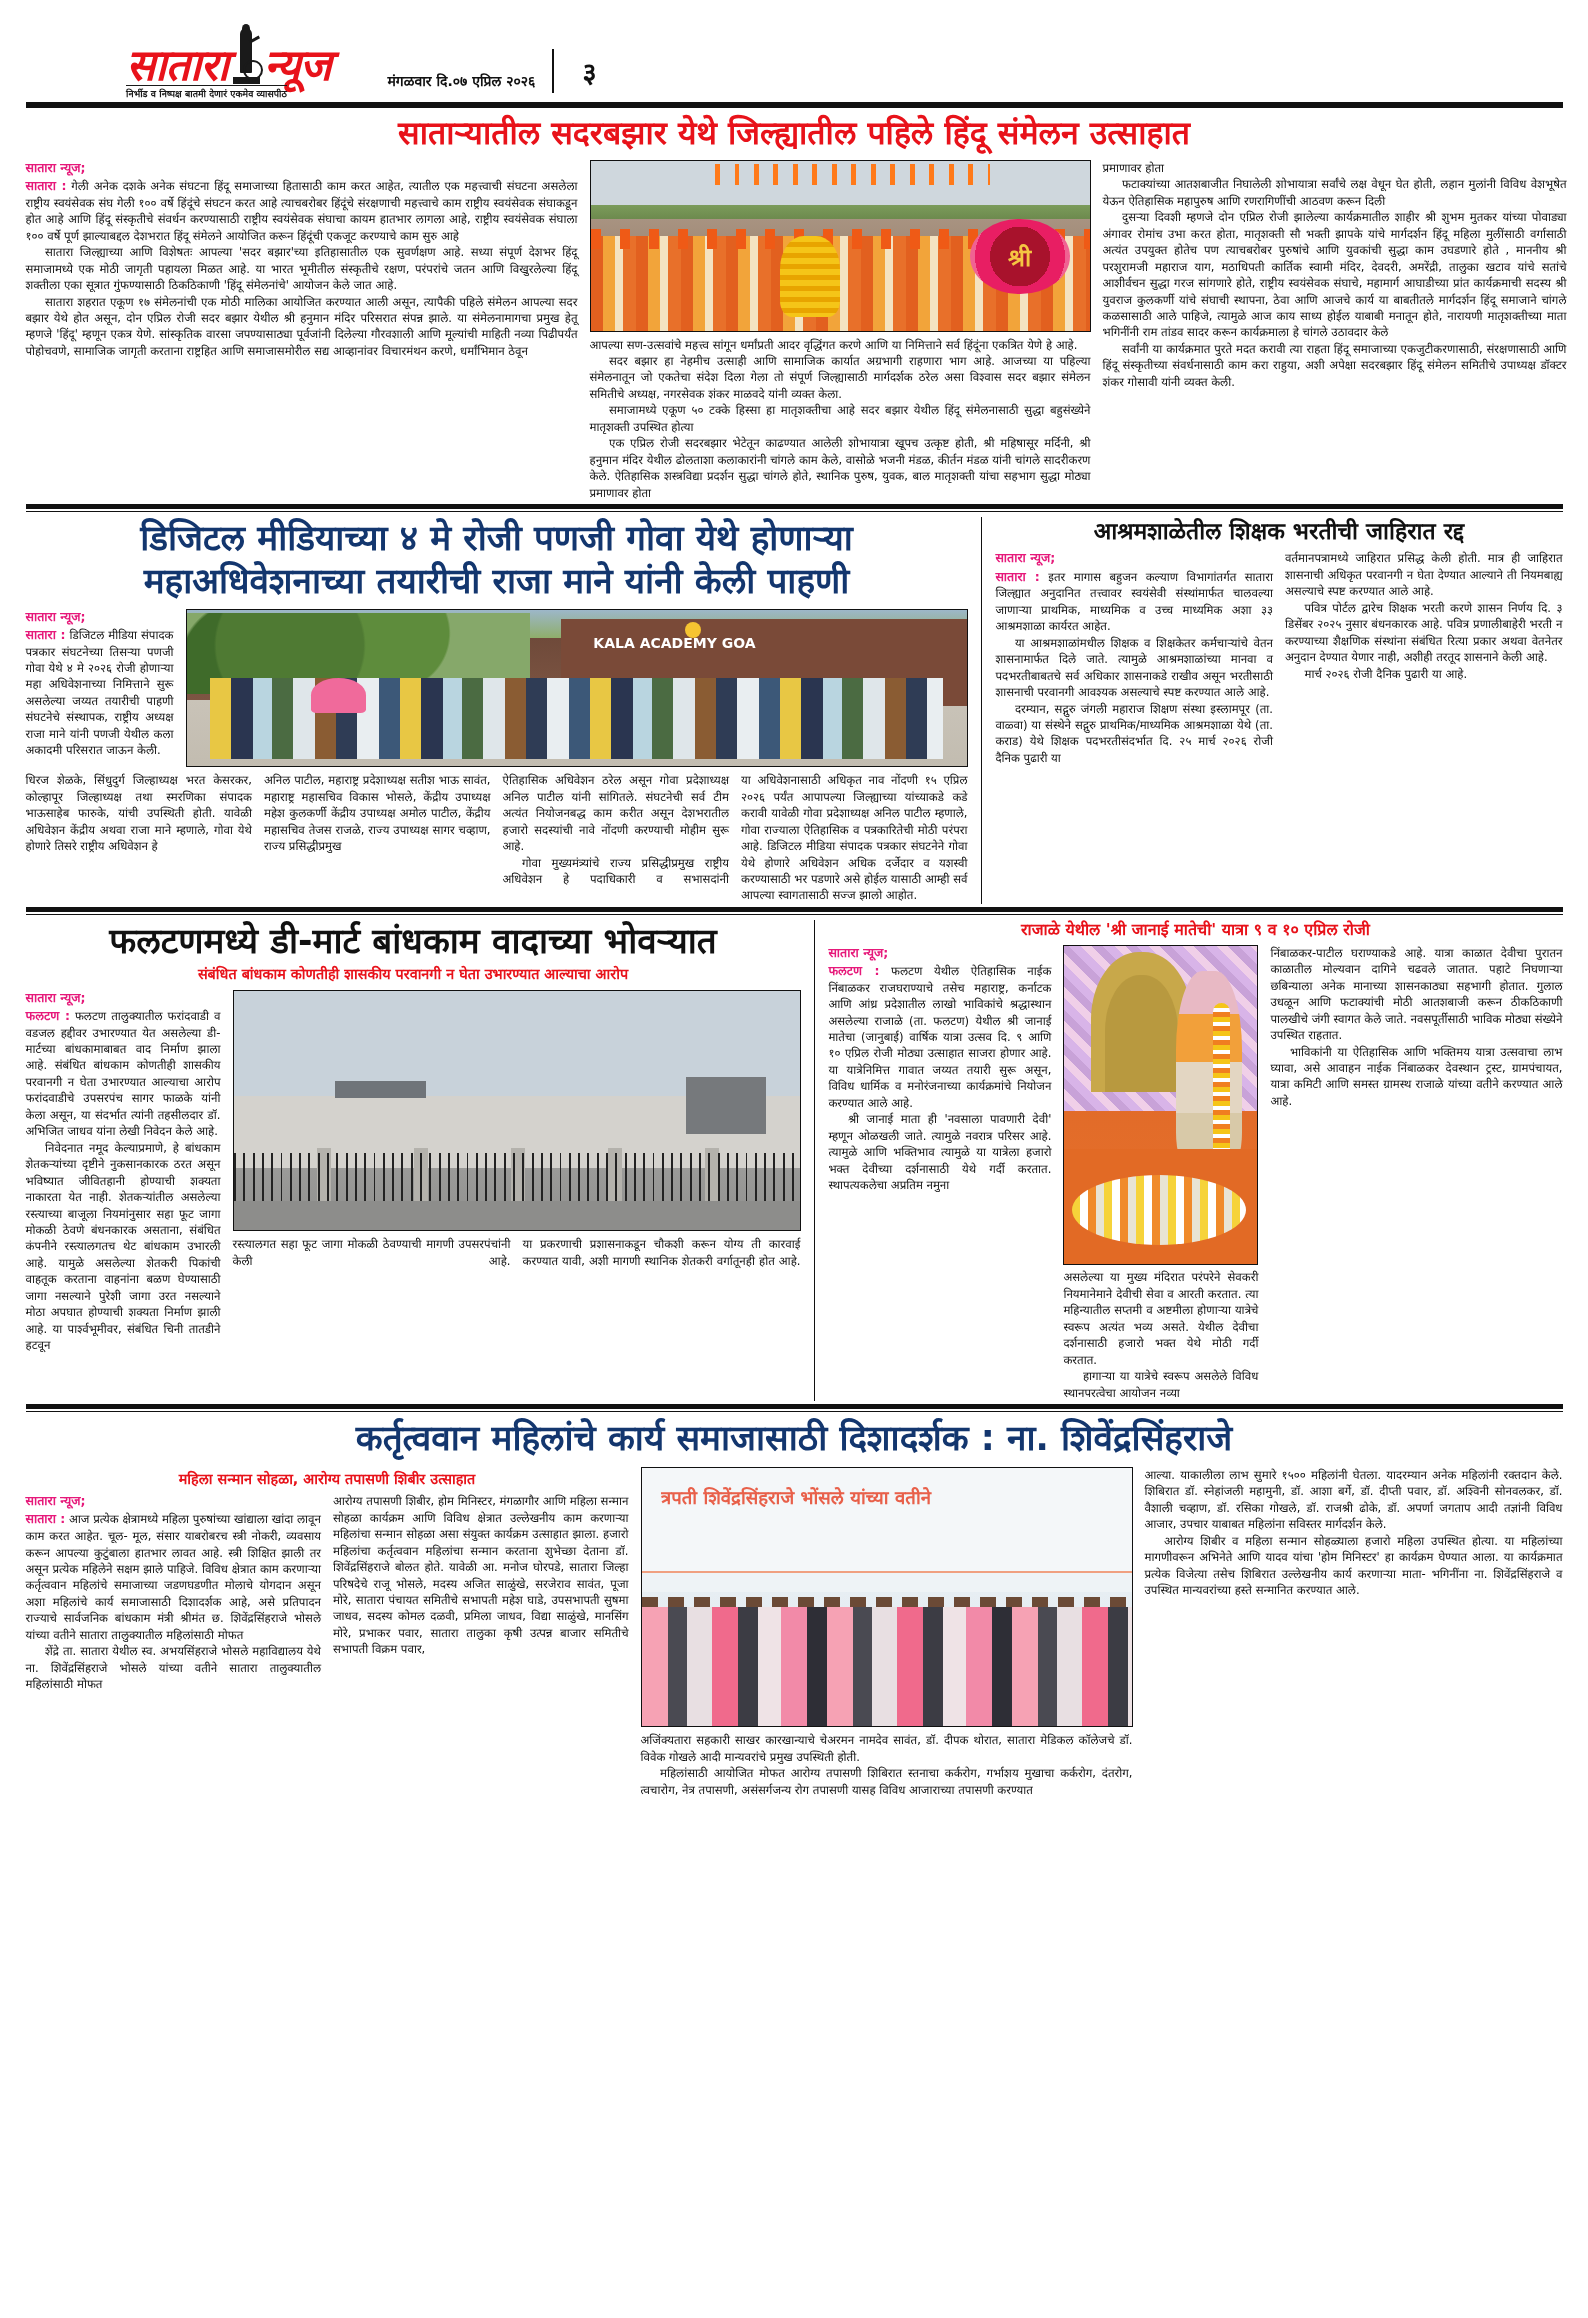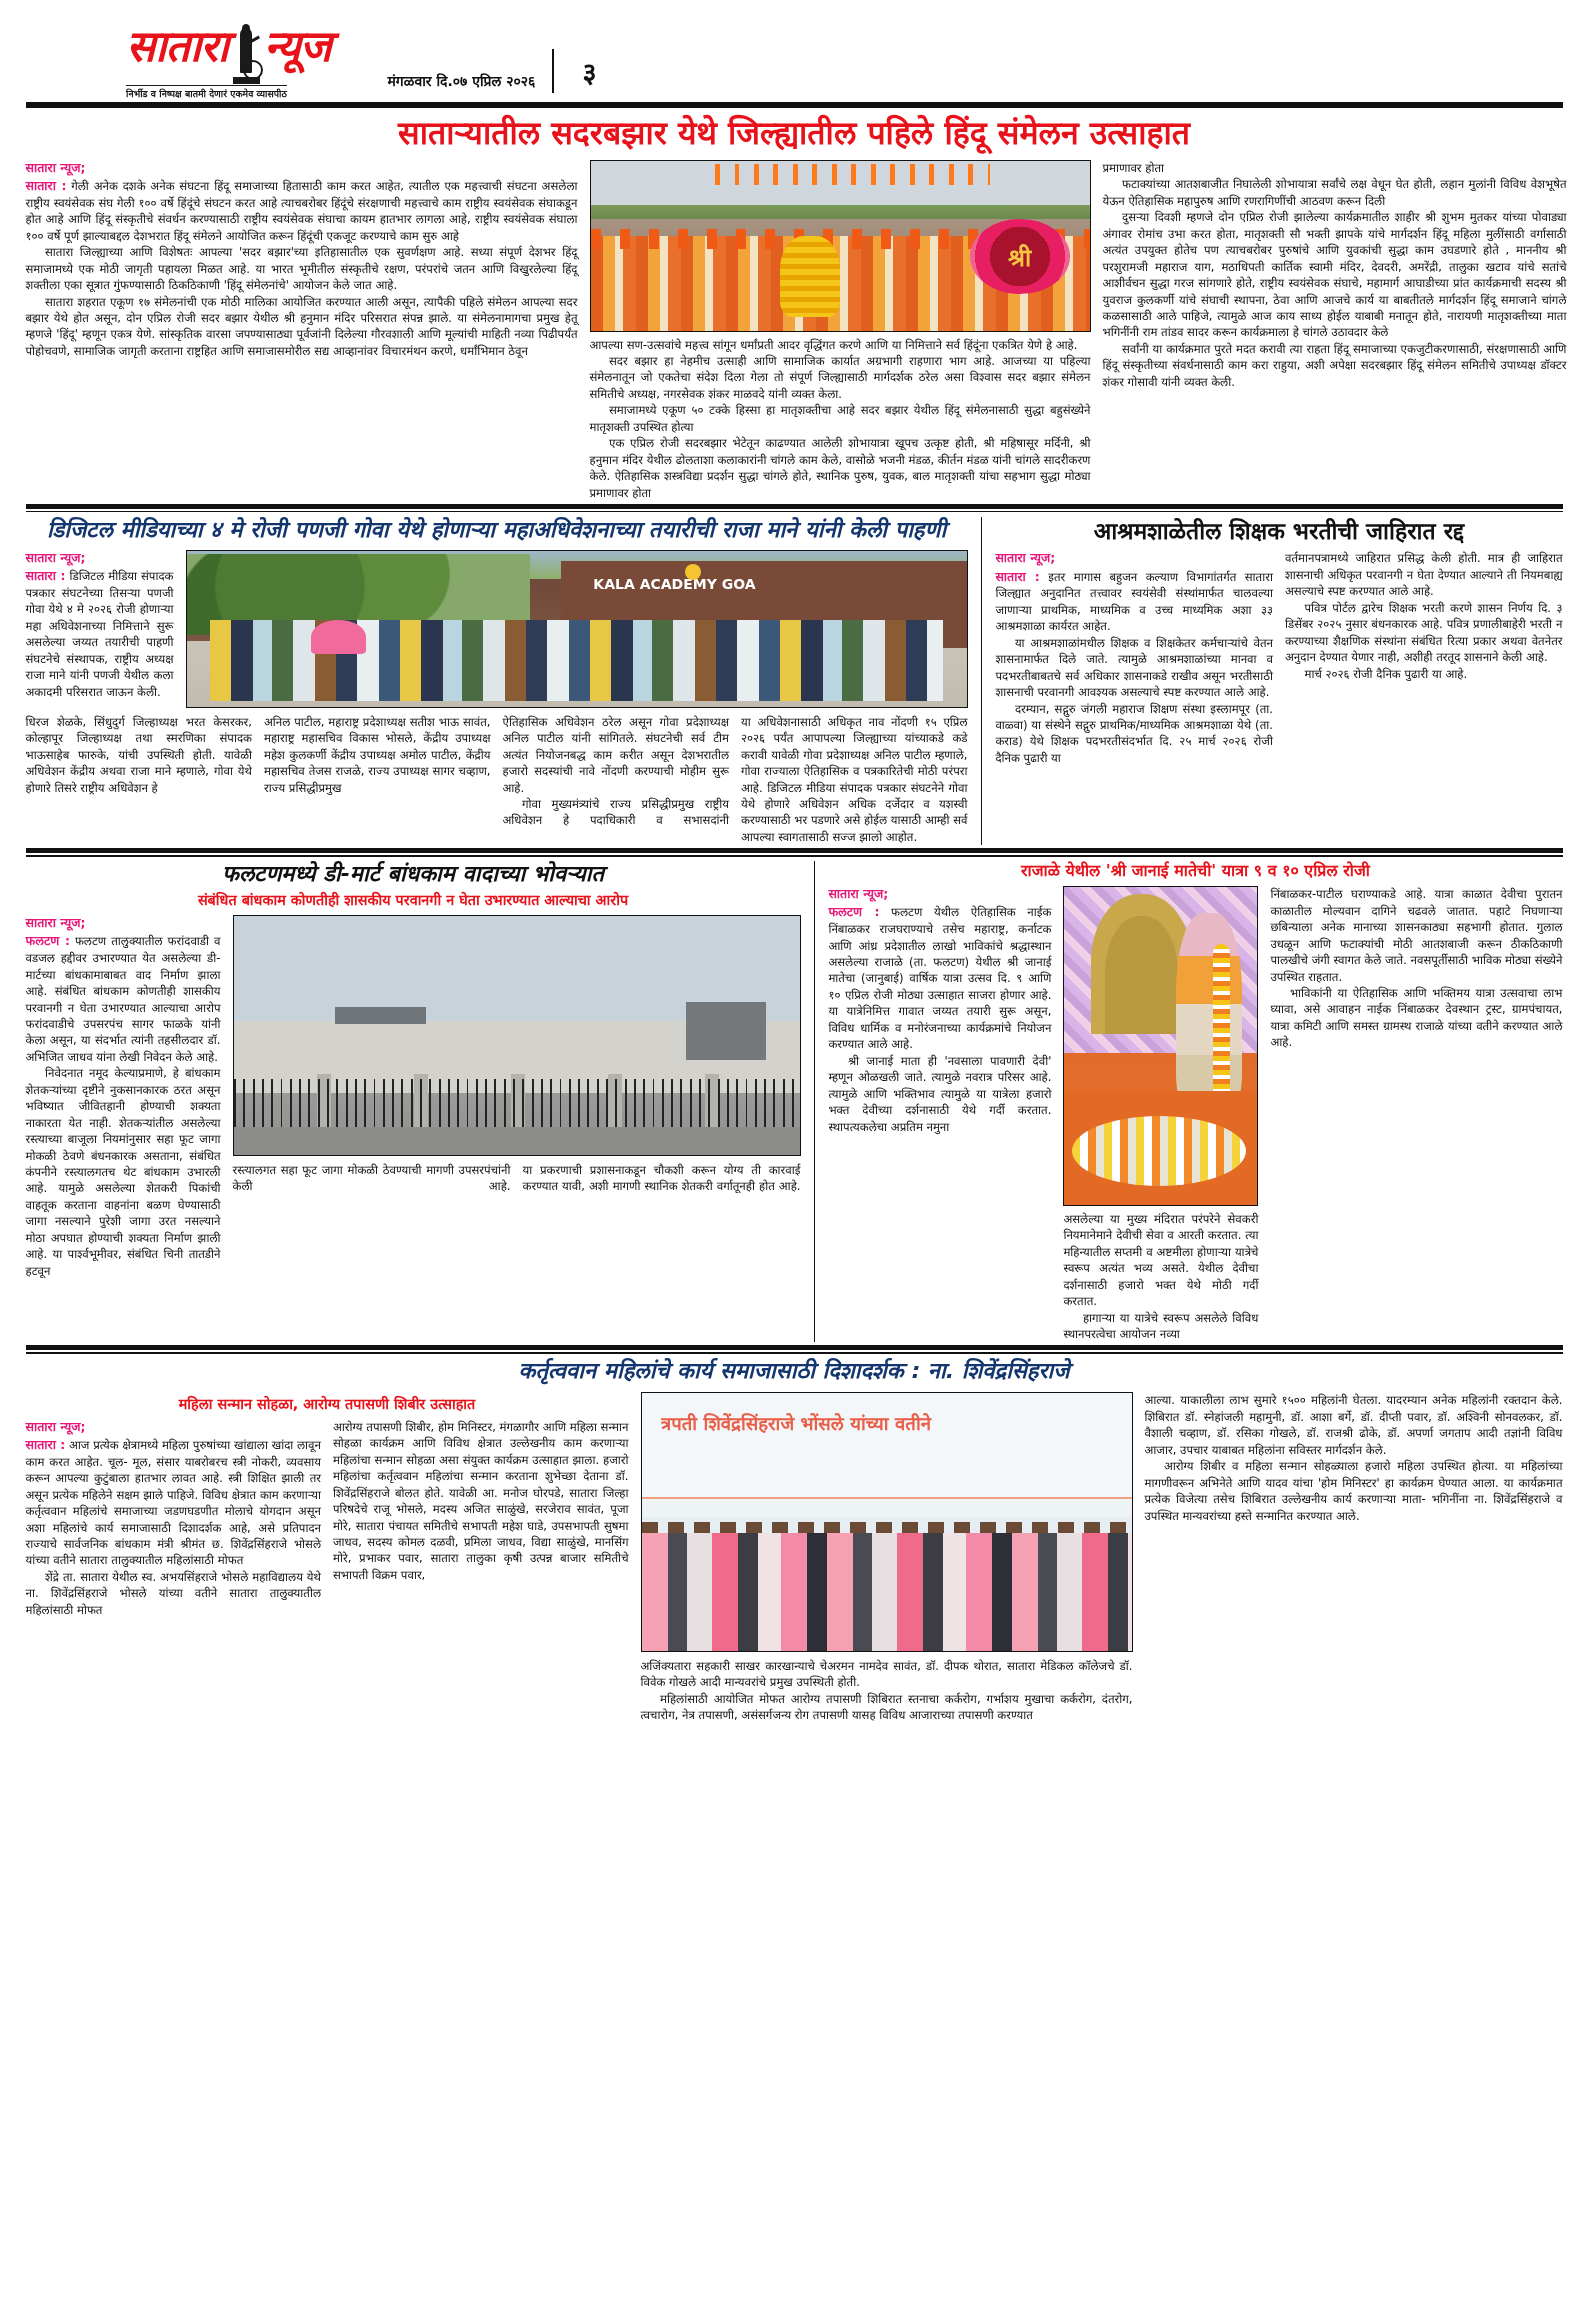--- a/index.html
+++ b/index.html
@@ -8,21 +8,21 @@
     width:1588px;height:2465px;
     font-family:"Liberation Serif","DejaVu Serif",serif;
     color:#111;
     -webkit-font-smoothing:antialiased;
   }
   .page{position:relative;width:1588px;height:2465px;box-sizing:border-box;padding:0 25.5px;}
 
   
   .masthead{display:flex;align-items:flex-end;height:100px;padding-top:8.3px;box-sizing:border-box;}
   .logo-block{width:362px;display:flex;flex-direction:column;align-items:center;justify-content:flex-end;}
-  .logo-main{display:flex;line-height:.86;margin-left:44px;}
+  .logo-main{display:flex;align-items:flex-end;line-height:.86;margin-left:44px;}
   .logo-word{
     font-family:"DejaVu Sans",sans-serif;
     font-weight:bold;font-size:43px;color:#e8121a;
     letter-spacing:-0.9px;font-style:italic;
   }
   .logo-statue{width:32px;height:56px;margin:0 1.9px;position:relative;}
   .logo-statue .st-fig{position:absolute;left:10.2px;top:0;width:12px;height:45px;background:#1a1a1a;border-radius:6px 6px 0.9px 0.9px;}
   .logo-statue .st-head{position:absolute;left:12px;top:-3.7px;width:8.3px;height:9.3px;background:#1a1a1a;border-radius:50% 50% 40% 40%;}
   .logo-statue .st-arm{position:absolute;left:18.5px;top:10.2px;width:11px;height:3.2px;background:#1a1a1a;transform:rotate(-28deg);}
   .logo-statue .st-base{position:absolute;left:2.8px;bottom:0;width:27px;height:6.5px;background:#1a1a1a;}
@@ -48,21 +48,21 @@
 
   
   .hl{
     font-family:"DejaVu Sans",sans-serif;font-weight:bold;text-align:center;
     line-height:1.22;
   }
   .hl-red{color:#e8121a;}
   .hl-blue{color:#13366e;}
   .hl-black{color:#111;}
   .hl-xl{font-size:32px;}
-  .hl-lg{font-size:22px;font-style:italic;}
+  .hl-lg{font-size:35px;}
   .hl-md{font-size:23px;}
   .hl-sm{font-size:16px;}
   .subhl{
     font-family:"DejaVu Sans",sans-serif;font-weight:bold;text-align:center;
     color:#e8121a;font-size:14.4px;line-height:1.25;margin-top:2.8px;
   }
 
   
   .cols{display:flex;gap:12px;}
   .col{flex:1;min-width:0;}

